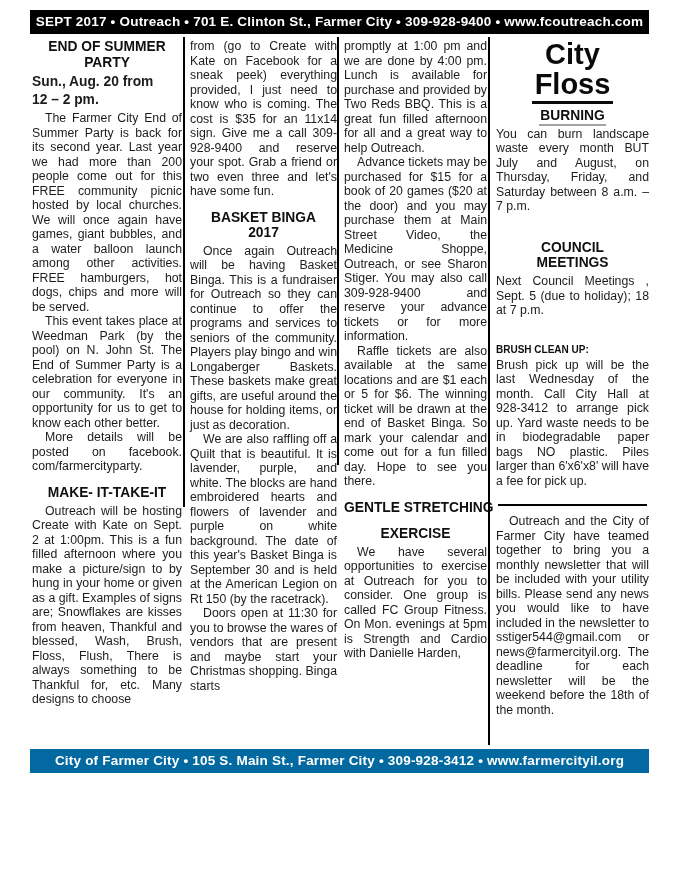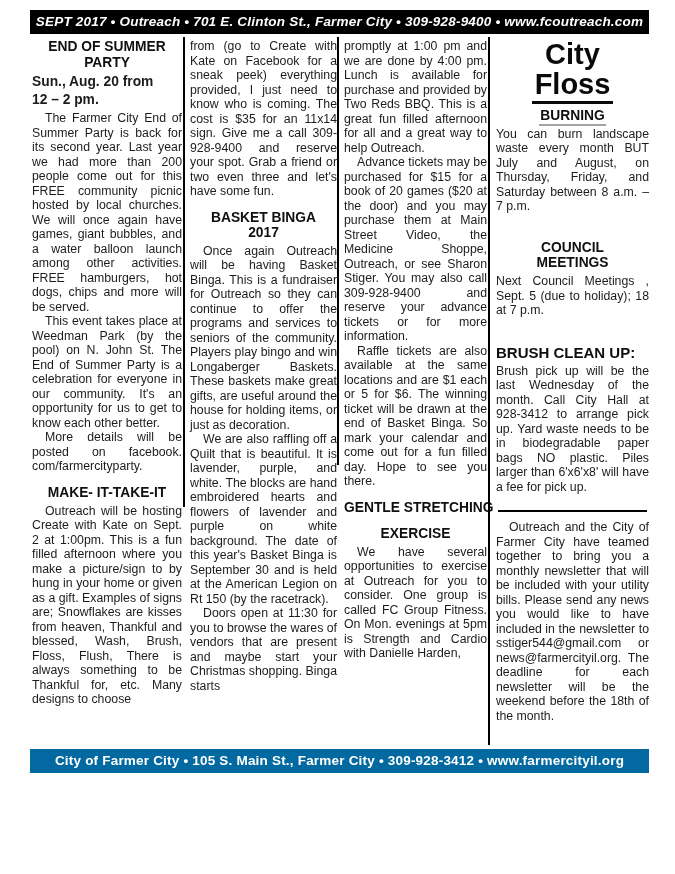--- a/index.html
+++ b/index.html
@@ -28,21 +28,21 @@
   .col-4 { left:466px; width:153px; }
   .vdiv { position:absolute; top:0; width:0; border-left:2px solid #000; }
   .vdiv-1 { left:153px; height:470px; }
   .vdiv-2 { left:307px; height:428px; }
   .vdiv-3 { left:458px; height:708px; }
   .sec-heading {
     font-weight:bold; font-size:13.8px; line-height:1.14; color:#0f0f0f;
     text-align:center; margin:11px 0 3px 0;
   }
   .sec-heading.first { margin-top:0; }
-  .sec-heading.left { text-align:left; font-size:15px; }
+  .sec-heading.left { text-align:left; font-size:10px; }
   .sec-heading.gap { margin-top:26px; }
   .sec-heading .hline { white-space:nowrap; }
   .sec-heading.u .hline span { border-bottom:2px solid #a3a3a3; padding:0 1px 1px 1px; }
   .big-heading {
     font-weight:bold; font-size:29px; line-height:1.05; color:#0a0a0a;
     text-align:center; margin:0 0 4px 0;
   }
   .big-heading .hline span { display:inline-block; }
   .big-heading .hline:last-child span { border-bottom:3px solid #0a0a0a; padding:0 3px 1px 3px; }
   .sub-heading { font-weight:bold; font-size:13.8px; line-height:1.3; margin:1px 0 2px 0; }
@@ -53,21 +53,21 @@
   }
   .body-p.indent { text-indent:13px; }
   .rule { border-top:2px solid #000; margin:16px 2px 8px 2px; height:0; }
   .link { }
   .footer-bar { margin:2px 26px 0 30px; }
 </style>
 </head>
 <body>
 
 <div class="page">
-  <div class="bar" style="background: rgb(0, 0, 0); color: rgb(255, 255, 255); font-style: italic;">SEPT 2017 • Outreach • 701 E. Clinton St., Farmer City • 309-928-9400 • www.fcoutreach.com</div>
+  <div class="bar" style="background: rgb(0, 0, 0); color: rgb(255, 255, 255);">SEPT 2017 • Outreach • 701 E. Clinton St., Farmer City • 309-928-9400 • www.fcoutreach.com</div>
 
   <div class="columns-wrap">
     <div class="col col-1">
         <div class="sec-heading first">
           <div class="hline"><span>END OF SUMMER</span></div>
           <div class="hline"><span>PARTY</span></div>
         </div>
         <div class="sub-heading">
           <div class="hline"><span>Sun., Aug. 20 from</span></div>
           <div class="hline"><span>12 – 2 pm.</span></div>

